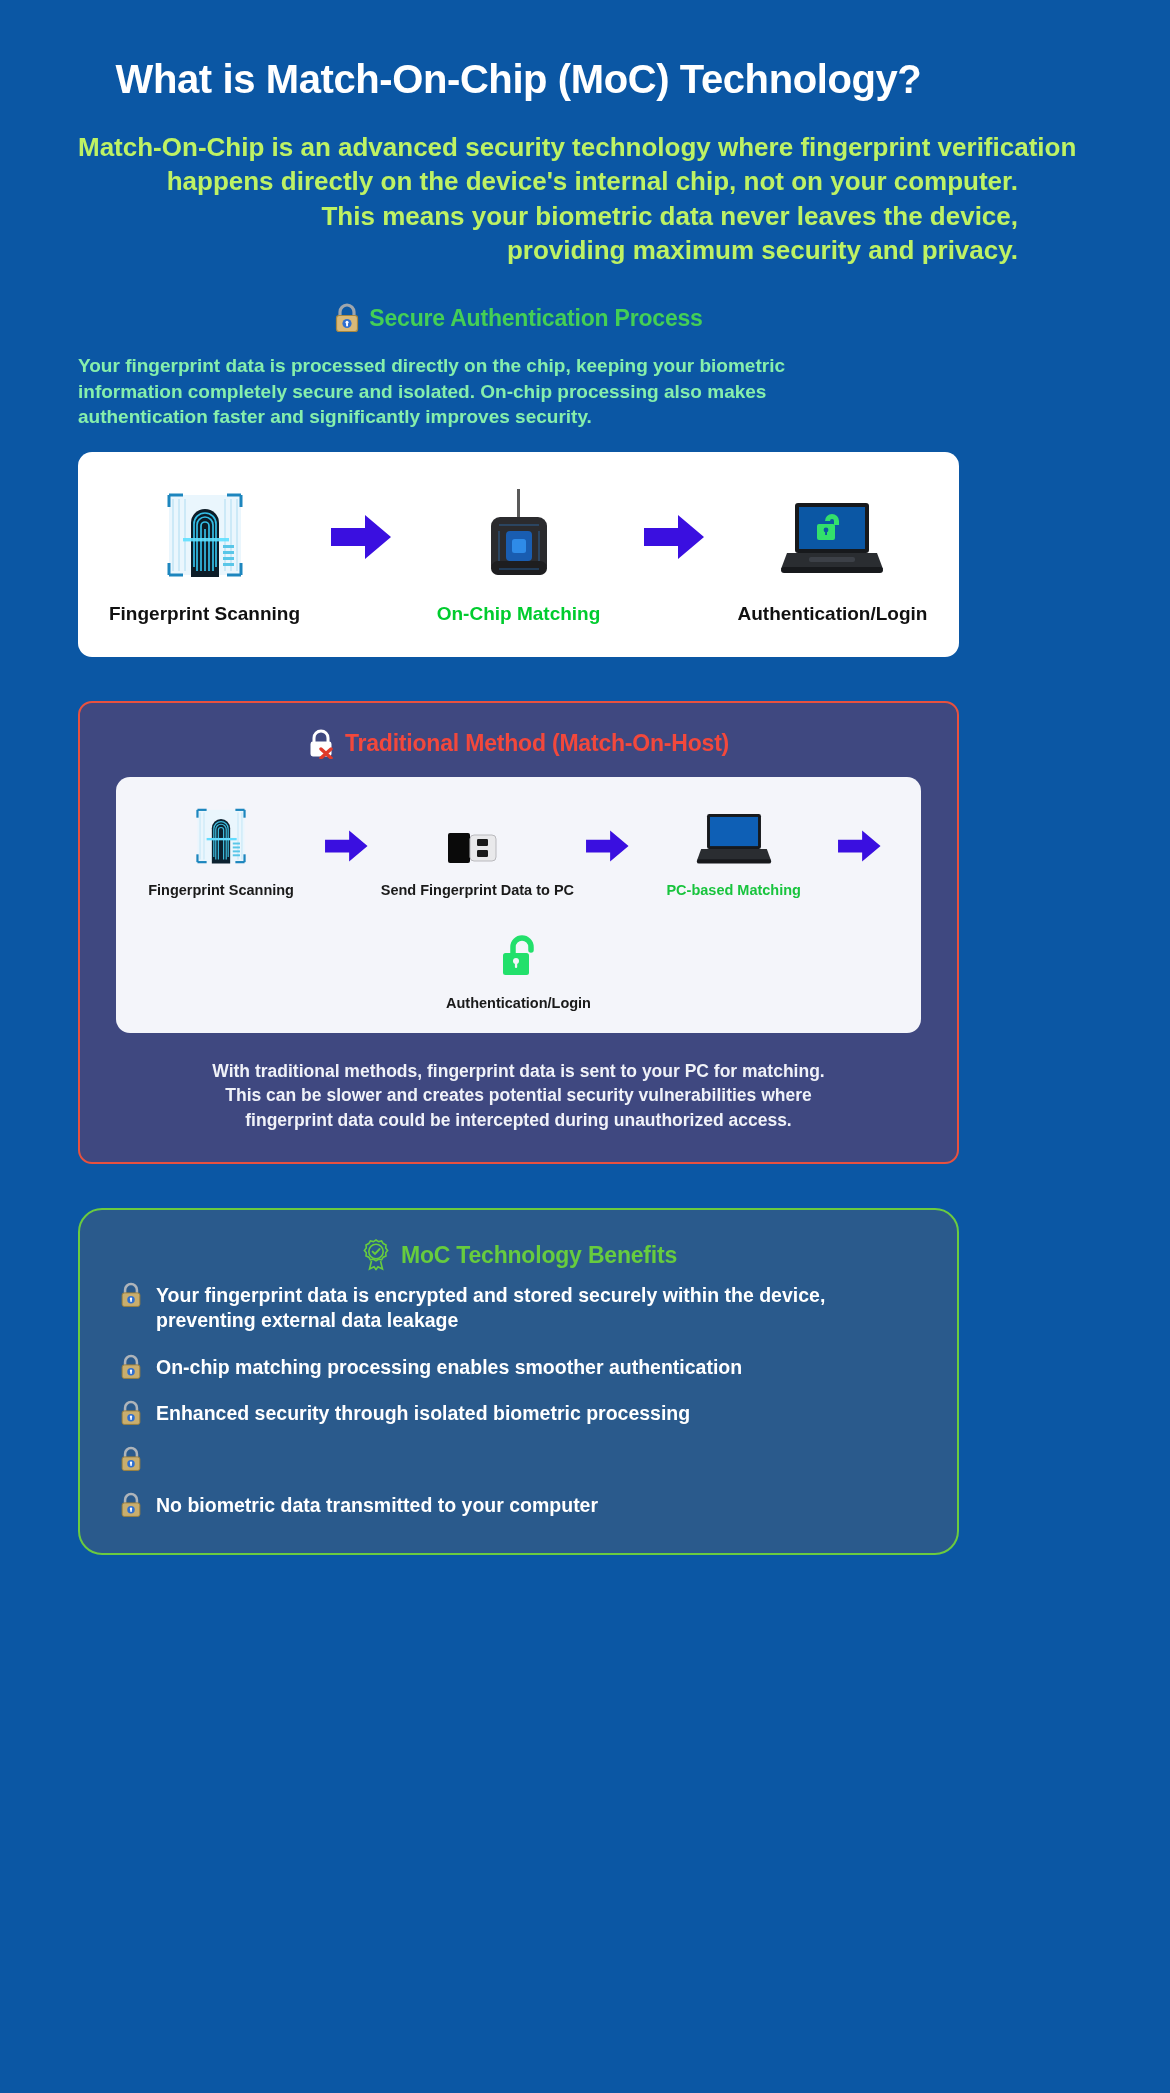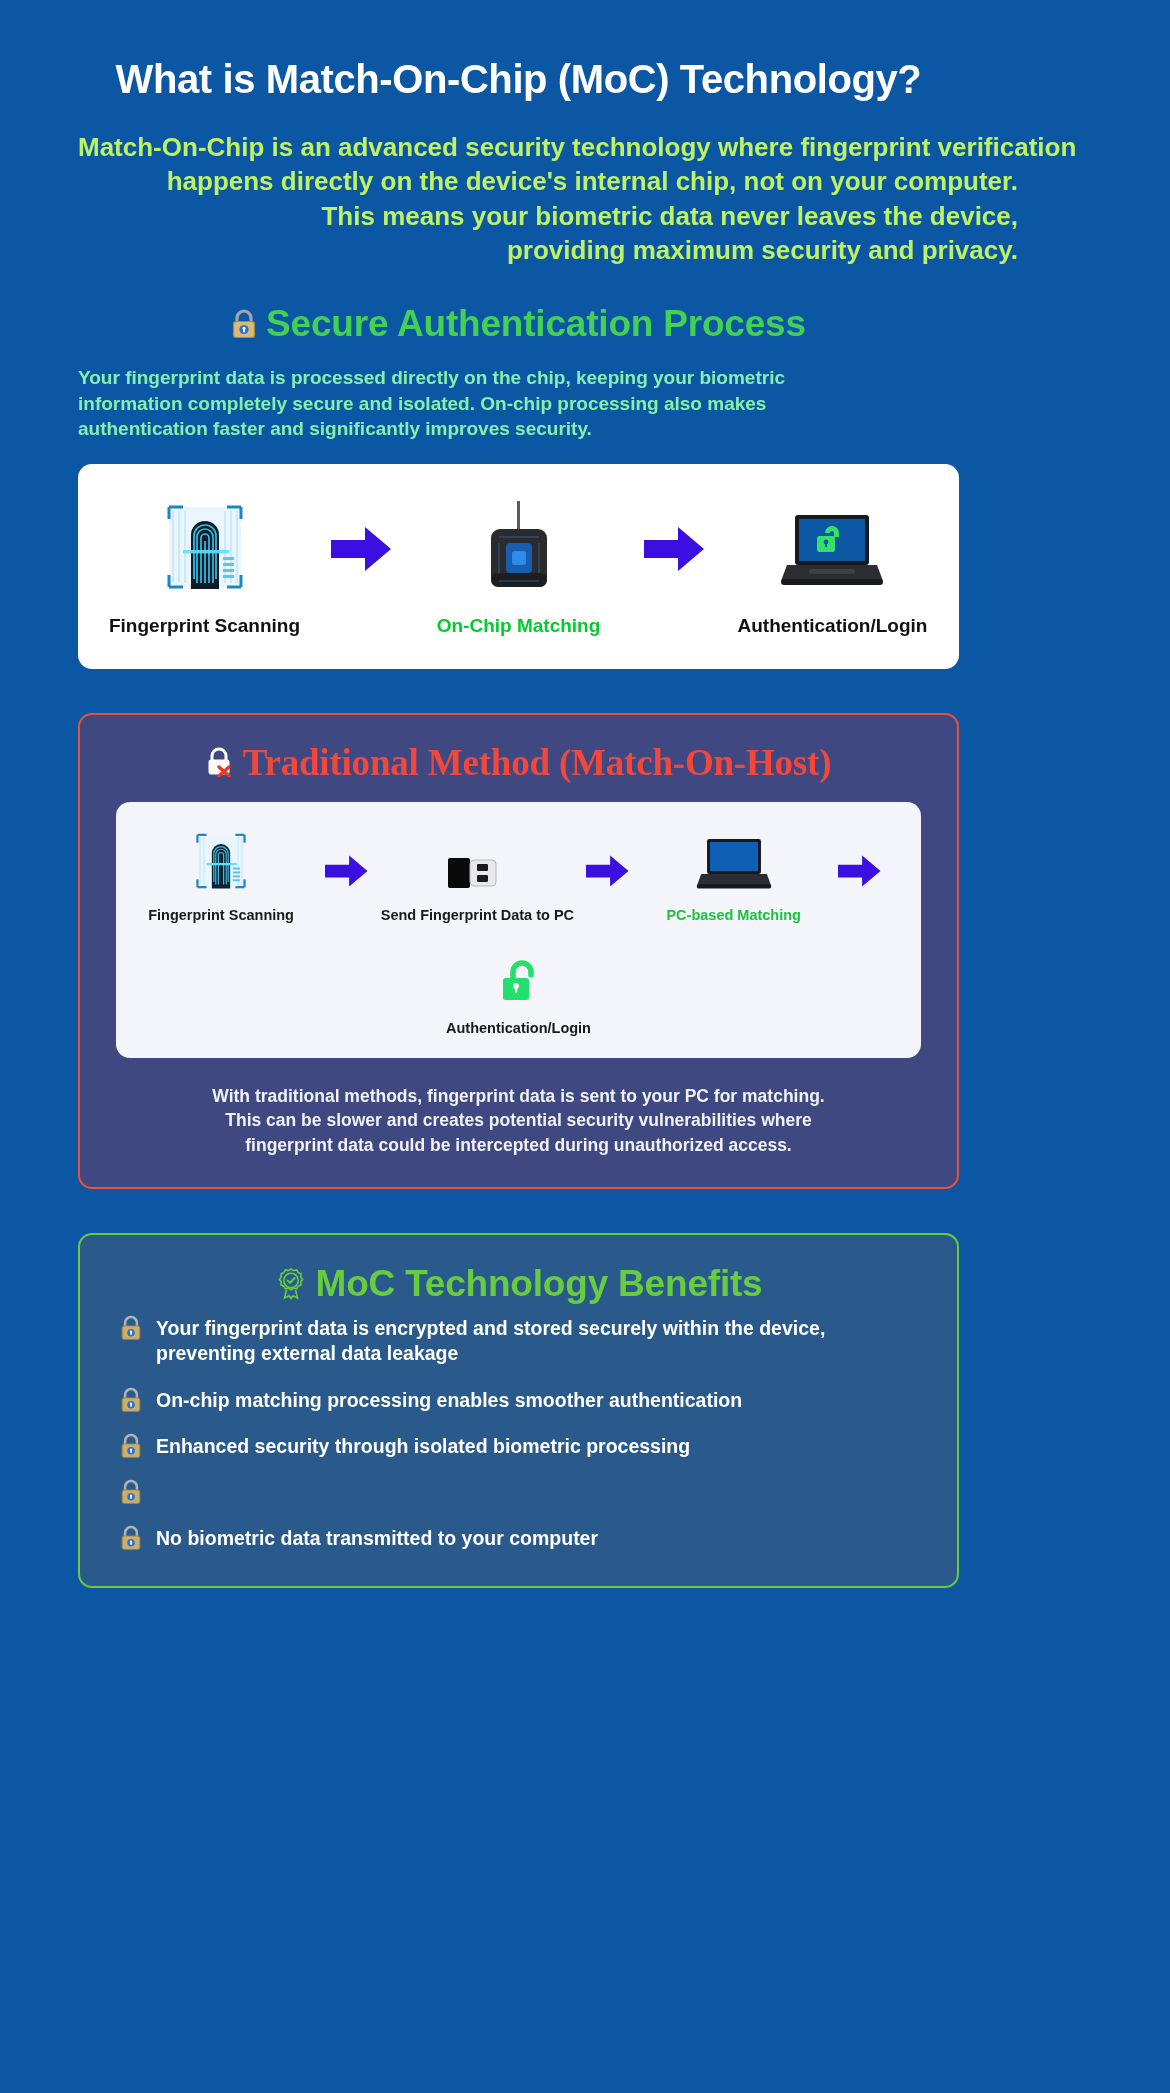--- a/index.html
+++ b/index.html
@@ -47,21 +47,21 @@
   
   .sec-head {
     display: flex;
     align-items: center;
     justify-content: center;
     gap: 9px;
     margin-top: 36px;
     margin-bottom: 20px;
   }
   .sec-head .sec-title {
-    font-size: 37px;
+    font-size: 23px;
     font-weight: bold;
     letter-spacing: -0.2px;
   }
   .green-title { color: #44CF55; }
   .red-title { color: #F2483C; }
   .lime-title { color: #67CC3E; }
 
   
   .para {
     text-align: left;
@@ -176,21 +176,21 @@
     line-height: 1.4;
     color: #F0F2F8;
   }
   .trad-note div { white-space: nowrap; }
 
   
   .ben-panel {
     margin-top: 44px;
     background: #2A5A8C;
     border: 2px solid #6BCB3F;
-    border-radius: 14px;
+    border-radius: 24px;
     padding: 22px 40px 34px 40px;
     box-sizing: border-box;
   }
   .ben-list { margin-top: 1px; }
   .ben-item {
     display: flex;
     align-items: flex-start;
     gap: 14px;
     margin-bottom: 20px;
   }
@@ -332,21 +332,21 @@
           <rect x="36" y="66" width="46" height="5" rx="2" fill="#3C4047"></rect>
         </svg>
       </div>
       <div class="step-label">Authentication/Login</div>
     </div>
 
   </div>
 
   <div class="trad-panel">
 
-    <div class="sec-head" style="margin-top:2px;margin-bottom:18px;font-family:Liberation Serif, serif;">
+    <div class="sec-head" style="margin-top:2px;margin-bottom:18px;">
       <span>
         <svg width="28" height="30" viewBox="0 0 28 30">
           <path d="M6 13 V9 a7 7 0 0 1 14 0 v4" fill="none" stroke="#ffffff" stroke-width="3"></path>
           <rect x="2.5" y="12.5" width="21" height="15" rx="2.4" fill="#ffffff"></rect>
           <g stroke="#E03A2A" stroke-width="3.4" stroke-linecap="round">
             <line x1="13" y1="20" x2="23" y2="29"></line>
             <line x1="23" y1="20" x2="13" y2="29"></line>
           </g>
         </svg>
       </span>

